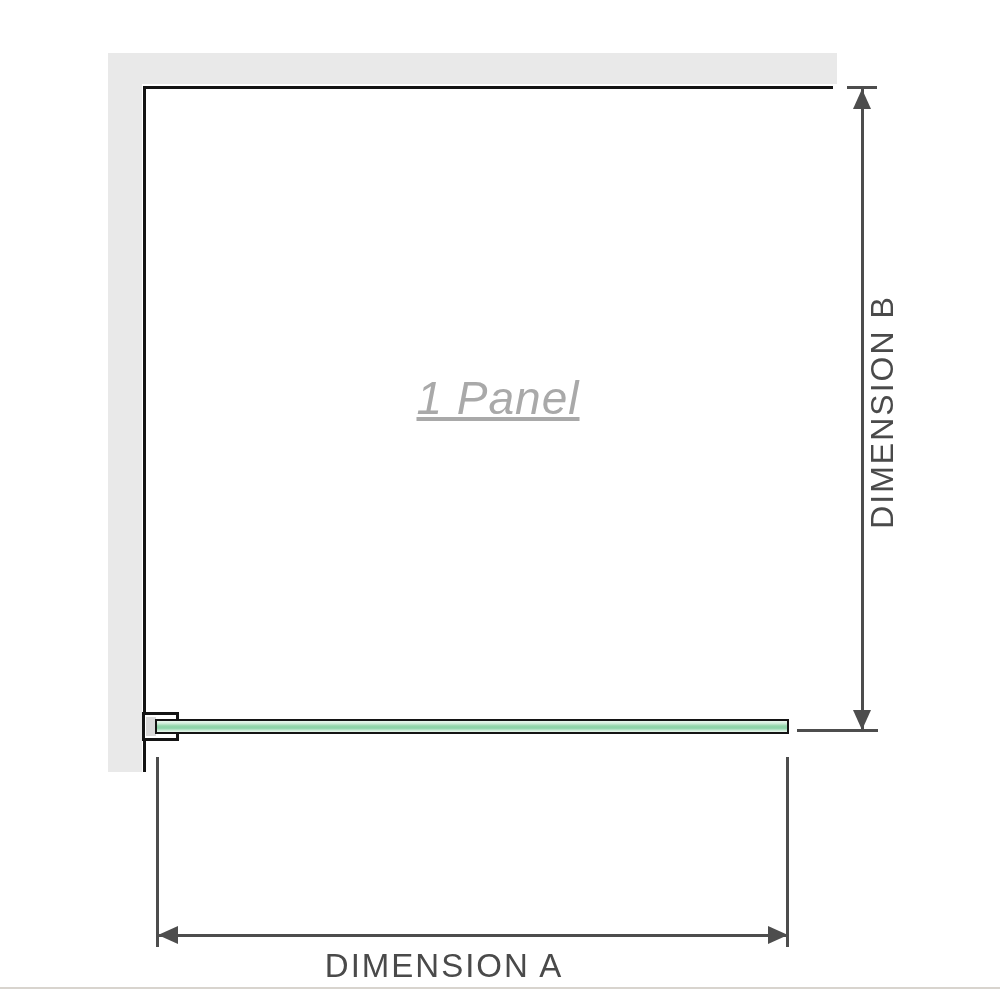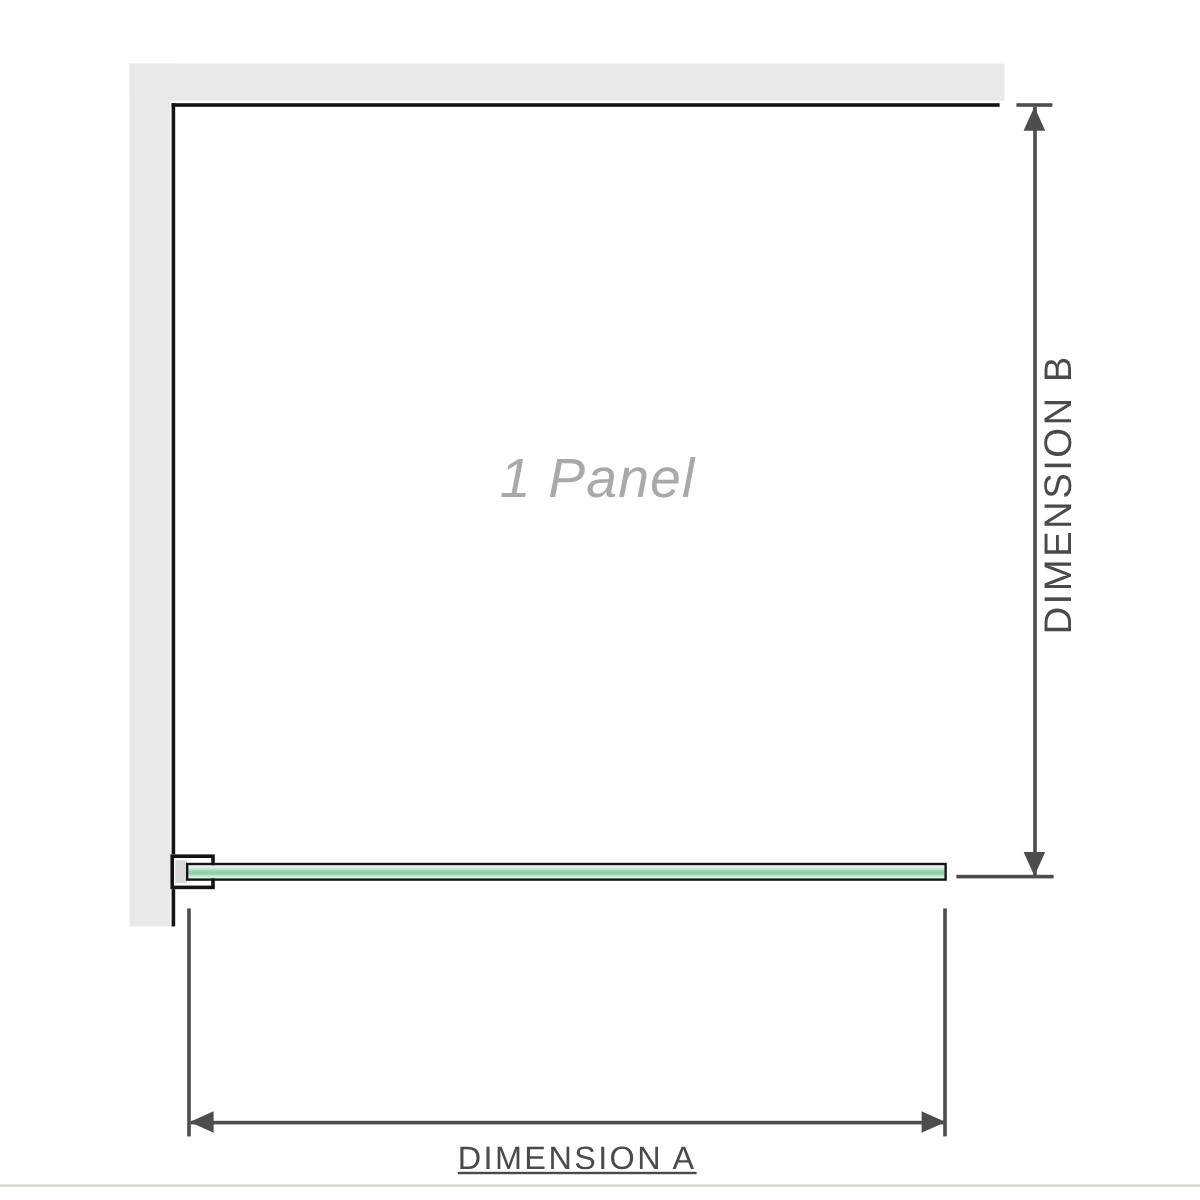--- a/index.html
+++ b/index.html
@@ -39,20 +39,21 @@
 
   
   .panel-label {
     left: 498px; top: 398px;
     transform: translate(-50%, -50%);
     font-style: italic;
     font-size: 46px;
     letter-spacing: 1px;
     color: var(--panel-label-text, #a9a9a9);
     white-space: nowrap;
+    text-decoration: underline;
   }
 
   
   .bracket {
     left: 142px; top: 712px; width: 31px; height: 23px;
     border: 3px solid var(--outline, #141414);
     background: #ffffff;
   }
   .bracket-pad {
     left: 1px; top: 2px; width: 10px; height: 19px;
@@ -111,27 +112,26 @@
     border-bottom: 9px solid transparent;
     border-right: 20px solid var(--dimension-line, #4d4d4d);
   }
   .dim-a-arrow-right {
     left: 768px; top: 926px;
     border-top: 9px solid transparent;
     border-bottom: 9px solid transparent;
     border-left: 20px solid var(--dimension-line, #4d4d4d);
   }
   .dim-a-label {
-    left: 481px; top: 966px;
+    left: 444px; top: 966px;
     transform: translate(-50%, -50%);
-    font-size: 27px;
+    font-size: 33px;
     letter-spacing: 2px;
     color: var(--label-text, #4a4a4a);
     white-space: nowrap;
-    text-decoration: underline;
   }
 
   
   .page-baseline {
     left: 0; top: 987px; width: 1000px; height: 2px;
     background: var(--baseline, #d8d4ce);
   }
 </style>
 </head>
 <body>

